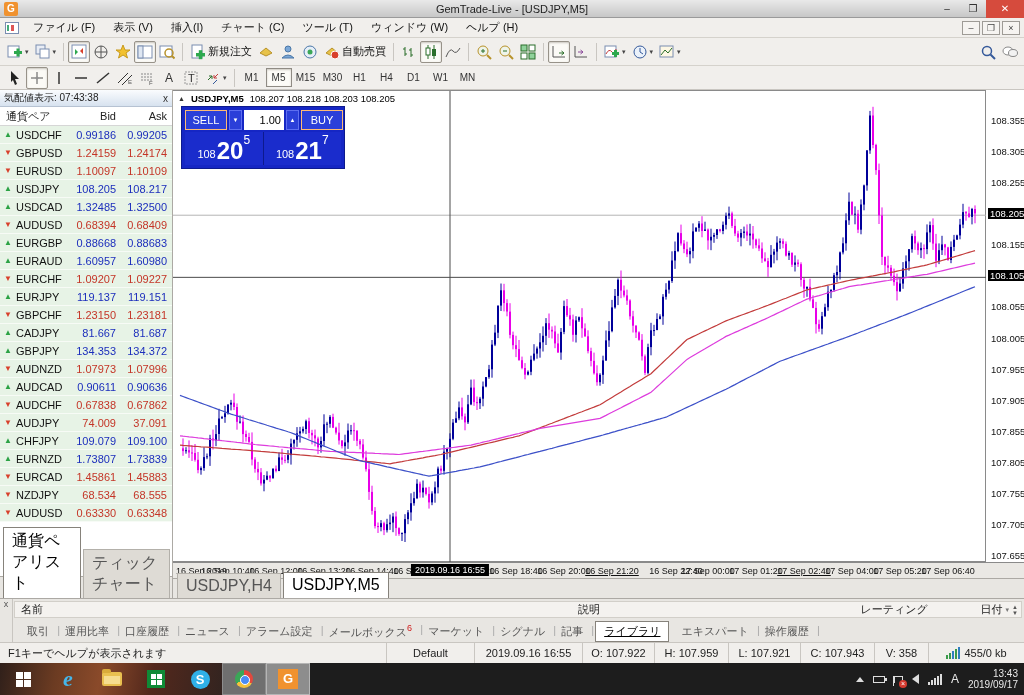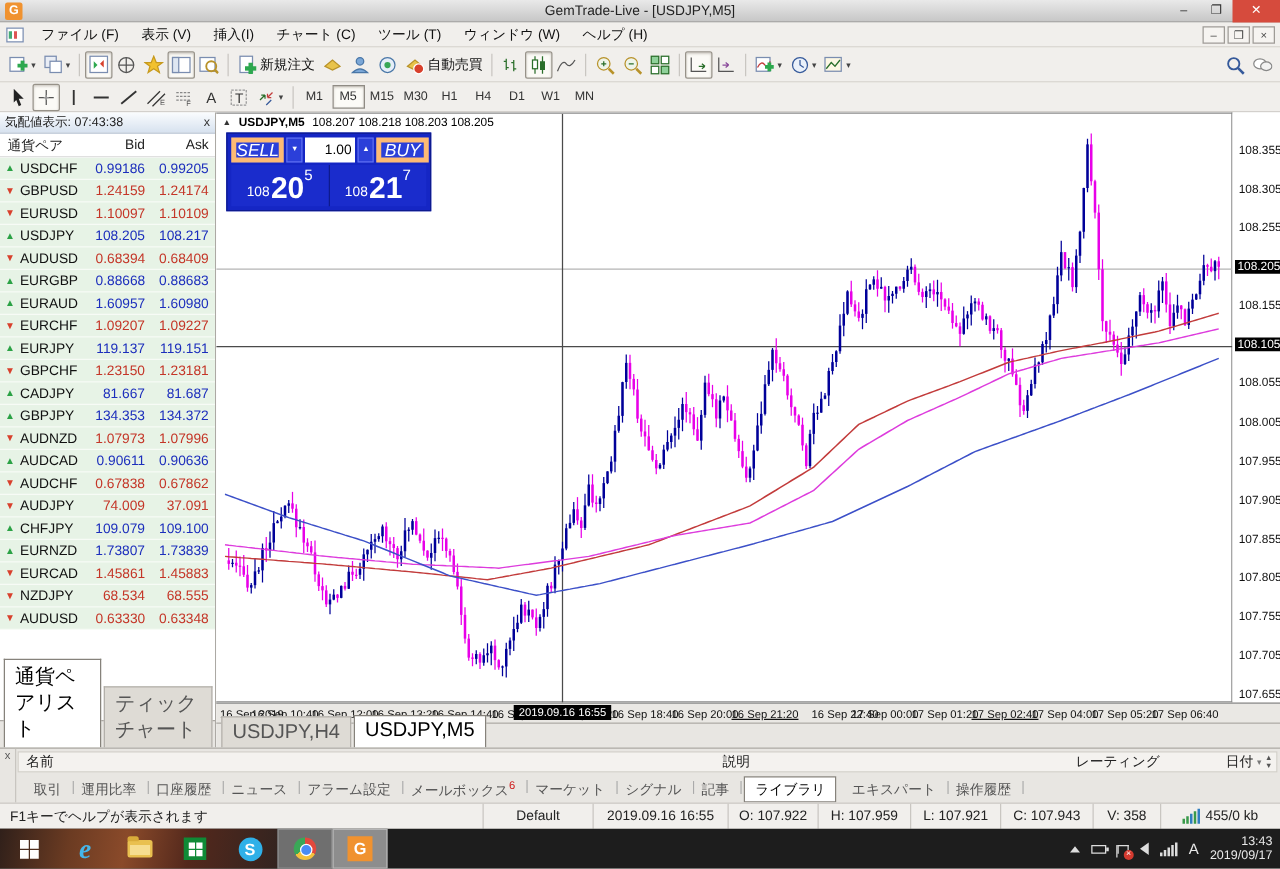--- a/index.html
+++ b/index.html
@@ -68,21 +68,21 @@
   .yl{position:absolute;left:5px;}
   .yl.marked{background:#000;color:#fff;left:2px;padding:0 2px;z-index:2;}
   .timeaxis{position:absolute;left:0;top:472px;width:851px;height:16px;background:#eae8e4;border-top:1px solid #8a8a8a;font-size:9px;color:#111;overflow:hidden;}
   .xl{position:absolute;top:3px;white-space:nowrap;}
   .xhair-time{position:absolute;left:277px;top:1px;transform:translateX(-50%);background:#000;color:#fff;font-size:9px;padding:1px 4px;z-index:3;white-space:nowrap;}
   .chart-tabs{position:absolute;left:0;top:488px;width:851px;height:20px;background:#e8e6e2;border-top:1px solid #aca9a4;display:flex;align-items:flex-end;padding-left:4px;}
 
   
   .trade-panel{position:absolute;left:8px;top:15px;width:164px;z-index:6;background:#1526c4;padding:3px;border:1px solid #0d1a8e;}
   .tp-row1{display:flex;height:20px;gap:2px;}
-  .tp-btn{flex:0 0 42px;background:#2b3fd9;border:4px solid #fdba74;color:#fff;font-size:14px;display:flex;align-items:center;justify-content:center;font-style:italic;}
+  .tp-btn{flex:0 0 42px;background:#2b3fd9;border:1px solid #fdba74;color:#fff;font-size:11px;display:flex;align-items:center;justify-content:center;}
   .tp-spin{flex:0 0 13px;background:#2b3fd9;border:1px solid #5e6ef0;color:#fff;font-size:6px;display:flex;align-items:center;justify-content:center;}
   .tp-vol{flex:1;background:#fff;color:#000;font-size:11px;text-align:right;border:none;padding-right:3px;width:40px;font-family:inherit;}
   .tp-row2{display:flex;height:33px;margin-top:2px;}
   .tp-price{flex:1;background:#1a2ccc;color:#fff;display:flex;align-items:flex-end;justify-content:center;padding-bottom:2px;}
   .tp-price:first-child{border-right:1px solid #0d1a8e;}
   .tp-head{font-size:11px;margin:0 1px 3px 0;}
   .tp-big{font-size:24px;font-weight:bold;line-height:24px;}
   .tp-sup{font-size:12px;align-self:flex-start;margin-top:1px;}
 
   
@@ -91,21 +91,21 @@
   .term-head{position:absolute;left:14px;top:2px;right:2px;height:17px;background:#f4f2ef;border:1px solid #d2cfc9;display:flex;align-items:center;font-size:11px;color:#222;}
   .th-name{margin-left:6px;width:557px;}
   .th-desc{flex:1;}
   .th-rating{width:100px;}
   .th-date{width:42px;text-align:right;}
   .sort-caret{font-size:7px;color:#777;margin:0 3px;}
   .spinner{display:flex;flex-direction:column;font-size:6px;line-height:6px;color:#555;margin-right:3px;}
   .term-tabs{position:absolute;left:14px;top:21px;right:0;height:23px;display:flex;align-items:center;font-size:11px;color:#555;padding-left:5px;}
   .term-tab{padding:2px 8px;position:relative;white-space:nowrap;}
   .term-tab::after{content:"|";color:#aaa;position:absolute;right:-3px;}
-  .term-tab.active{background:#fff;border:1px solid #86827b;color:#000;margin:0 4px;}
+  .term-tab.active{background:#fff;border:1px solid #86827b;color:#000;margin:0 4px;text-decoration:underline;}
   .term-tab.active::after{content:"";}
   .badge{color:#d02020;font-size:9px;}
   .badge:empty{display:none;}
 
   
   .statusbar{position:absolute;left:0;top:642px;width:1024px;height:21px;background:#f1efec;border-top:1px solid #c9c6c1;display:flex;align-items:center;font-size:11px;color:#222;}
   .sb-seg{border-left:1px solid #c9c6c1;height:100%;display:flex;align-items:center;justify-content:center;padding:0 8px;}
   .sb-help{flex:1;border-left:none;justify-content:flex-start;}
   .sb-net{gap:4px;}
   .net-bars{display:flex;align-items:flex-end;gap:1px;}
@@ -457,20 +457,26 @@
         <span class="arr"></span>
         <span class="sym">EURUSD</span>
         <span class="bid">1.10097</span>
         <span class="ask">1.10109</span>
       </div>
         <div class="mw-row up">
         <span class="arr"></span>
         <span class="sym">USDJPY</span>
         <span class="bid">108.205</span>
         <span class="ask">108.217</span>
+      </div>
+        <div class="mw-row up">
+        <span class="arr"></span>
+        <span class="sym">USDCAD</span>
+        <span class="bid">1.32485</span>
+        <span class="ask">1.32500</span>
       </div>
         <div class="mw-row down">
         <span class="arr"></span>
         <span class="sym">AUDUSD</span>
         <span class="bid">0.68394</span>
         <span class="ask">0.68409</span>
       </div>
         <div class="mw-row up">
         <span class="arr"></span>
         <span class="sym">EURGBP</span>

